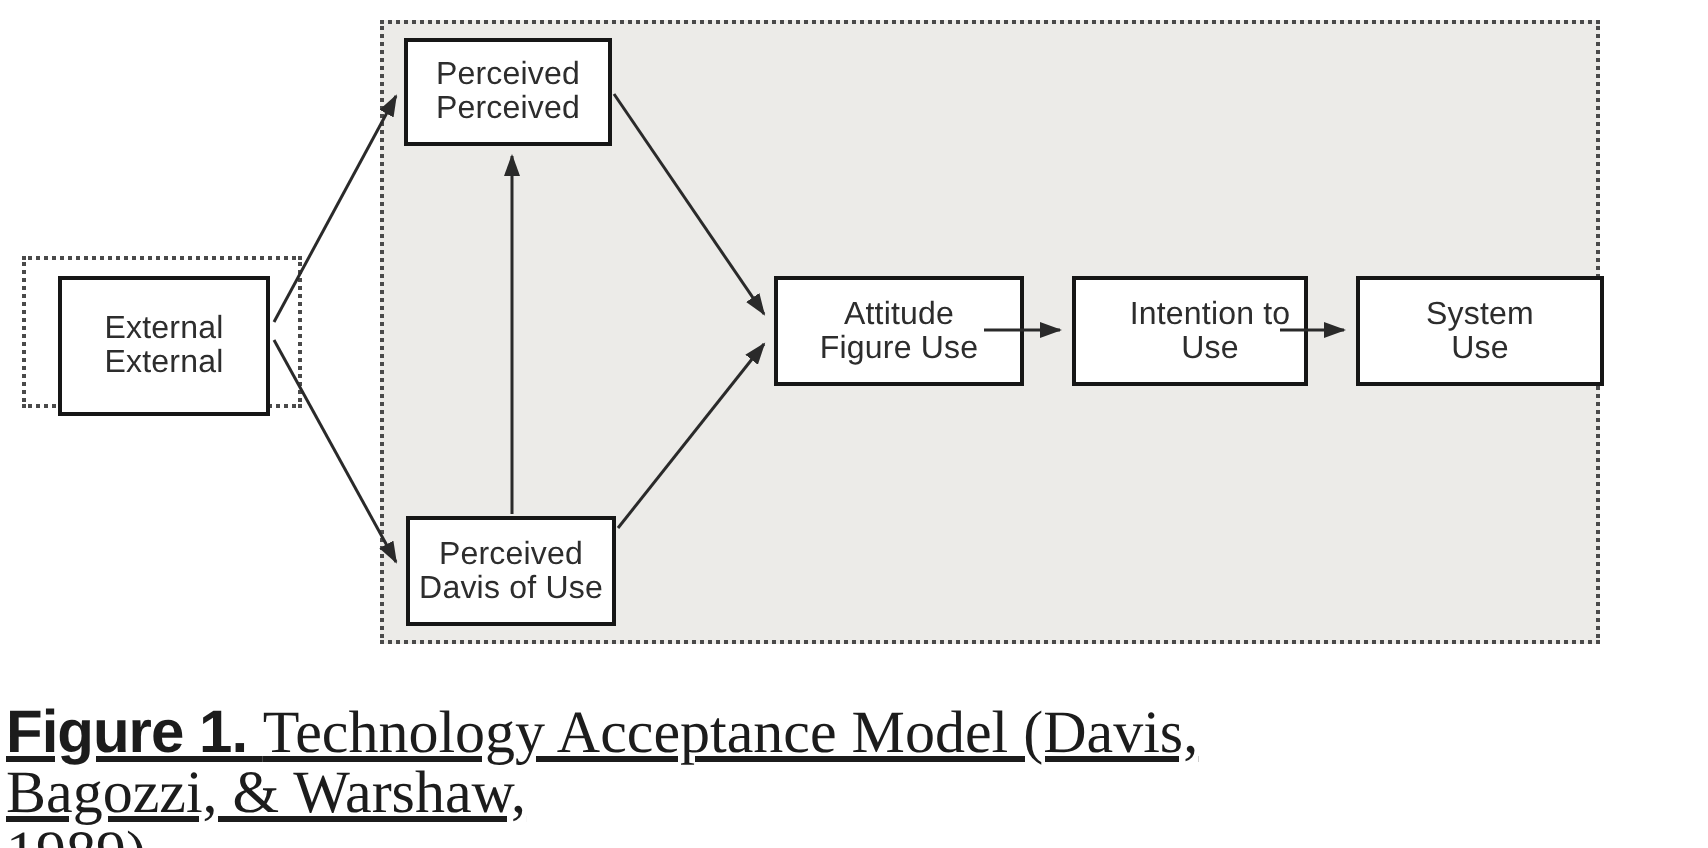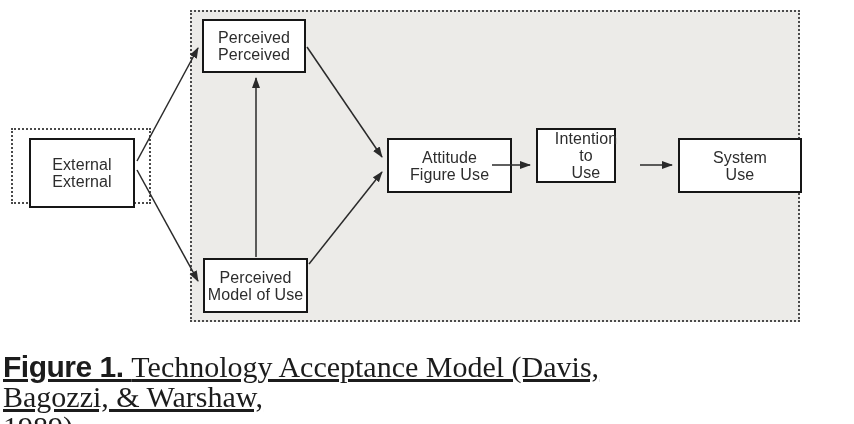--- a/index.html
+++ b/index.html
@@ -39,21 +39,21 @@
     text-align: center;
     font-size: 16px;
     line-height: 17px;
     color: #2d2d2d;
     letter-spacing: 0.1px;
   }
   .node-usefulness { left: 202px; top: 19px;  width: 104px; height: 54px; }
   .node-ease       { left: 203px; top: 258px; width: 105px; height: 55px; }
   .node-external   { left: 29px;  top: 138px; width: 106px; height: 70px; }
   .node-attitude   { left: 387px; top: 138px; width: 125px; height: 55px; }
-  .node-intention  { left: 536px; top: 128px; width: 80px; height: 55px; padding-left: 20px; }
+  .node-intention  { left: 536px; top: 138px; width: 118px; height: 55px; padding-left: 20px; }
   .node-system     { left: 678px; top: 138px; width: 124px; height: 55px; }
   .arrows-layer {
     position: absolute;
     left: 0; top: 0;
     width: 854px; height: 424px;
     pointer-events: none;
   }
   .arrows-layer line {
     stroke: #2a2a2a;
     stroke-width: 1.5;
@@ -91,21 +91,21 @@
     <span>External</span>
   </div>
 
   <div class="node node-usefulness">
     <span>Perceived</span>
     <span>Perceived</span>
   </div>
 
   <div class="node node-ease">
     <span>Perceived</span>
-    <span>Model of Use</span>
+    <span>Davis of Use</span>
   </div>
 
   <div class="node node-attitude">
     <span>Attitude</span>
     <span>Figure Use</span>
   </div>
 
   <div class="node node-intention">
     <span>Intention to</span>
     <span>Use</span>

